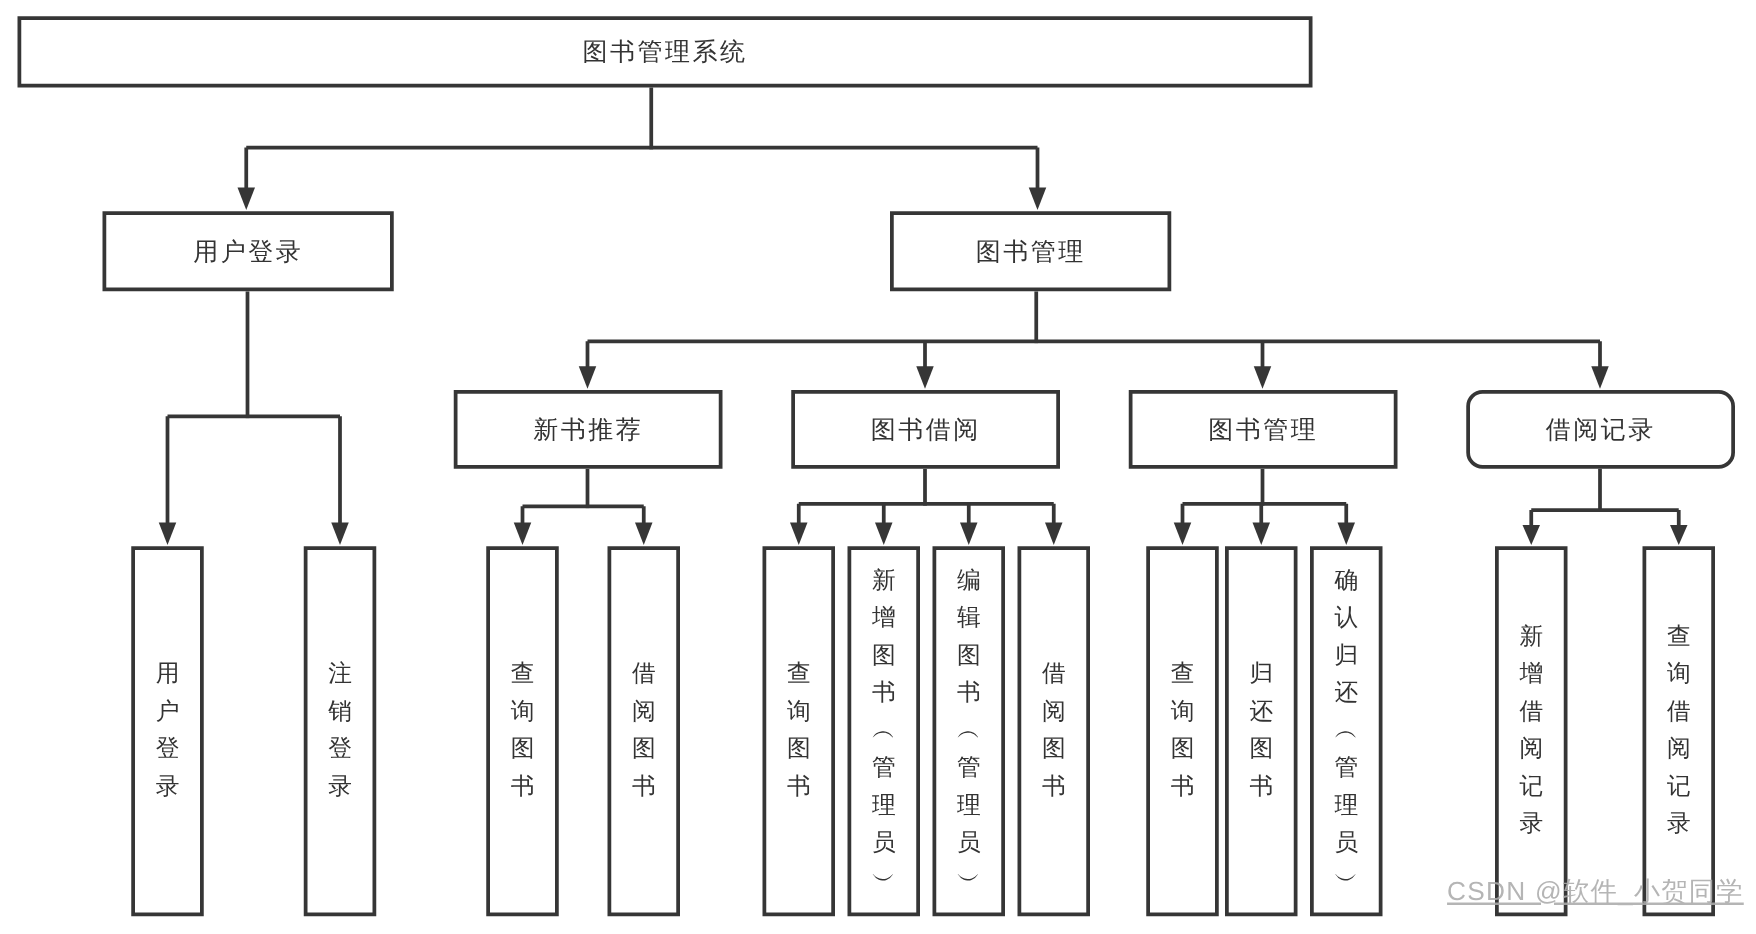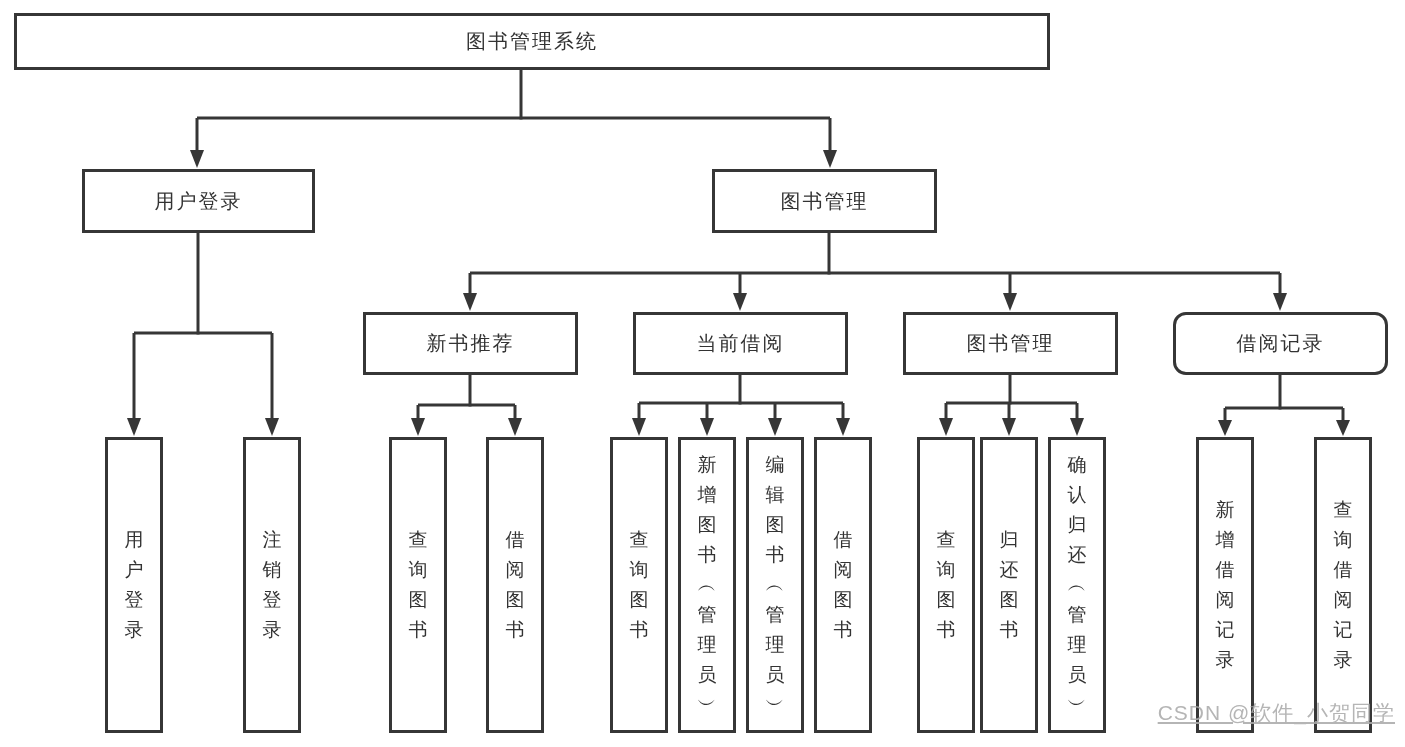--- a/index.html
+++ b/index.html
@@ -121,21 +121,21 @@
     <span class="hlabel">用户登录</span>
   </div>
   <div class="node" style="left:712px; top:169px; width:225px; height:64px;">
     <span class="hlabel">图书管理</span>
   </div>
 
   <div class="node" style="left:363px; top:312px; width:215px; height:63px;">
     <span class="hlabel">新书推荐</span>
   </div>
   <div class="node" style="left:633px; top:312px; width:215px; height:63px;">
-    <span class="hlabel">当前借阅</span>
+    <span class="hlabel">图书借阅</span>
   </div>
   <div class="node" style="left:903px; top:312px; width:215px; height:63px;">
     <span class="hlabel">图书管理</span>
   </div>
   <div class="node" style="left:1173px; top:312px; width:215px; height:63px;border-radius:13px;">
     <span class="hlabel">借阅记录</span>
   </div>
 
   <div class="node leaf" style="left:105px; top:437px; width:58px; height:296px;">
     <span class="vtext">用

